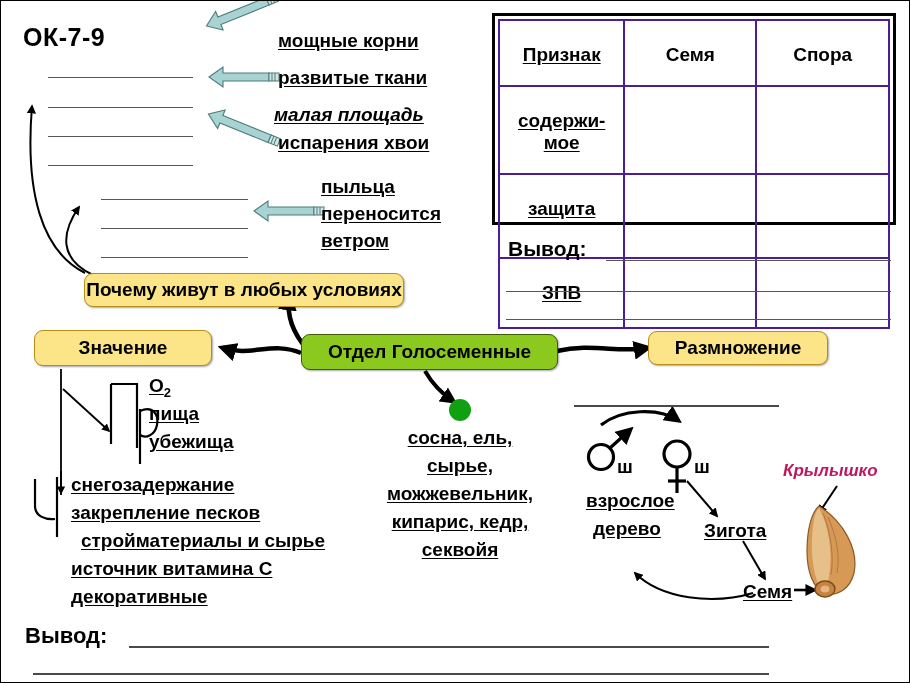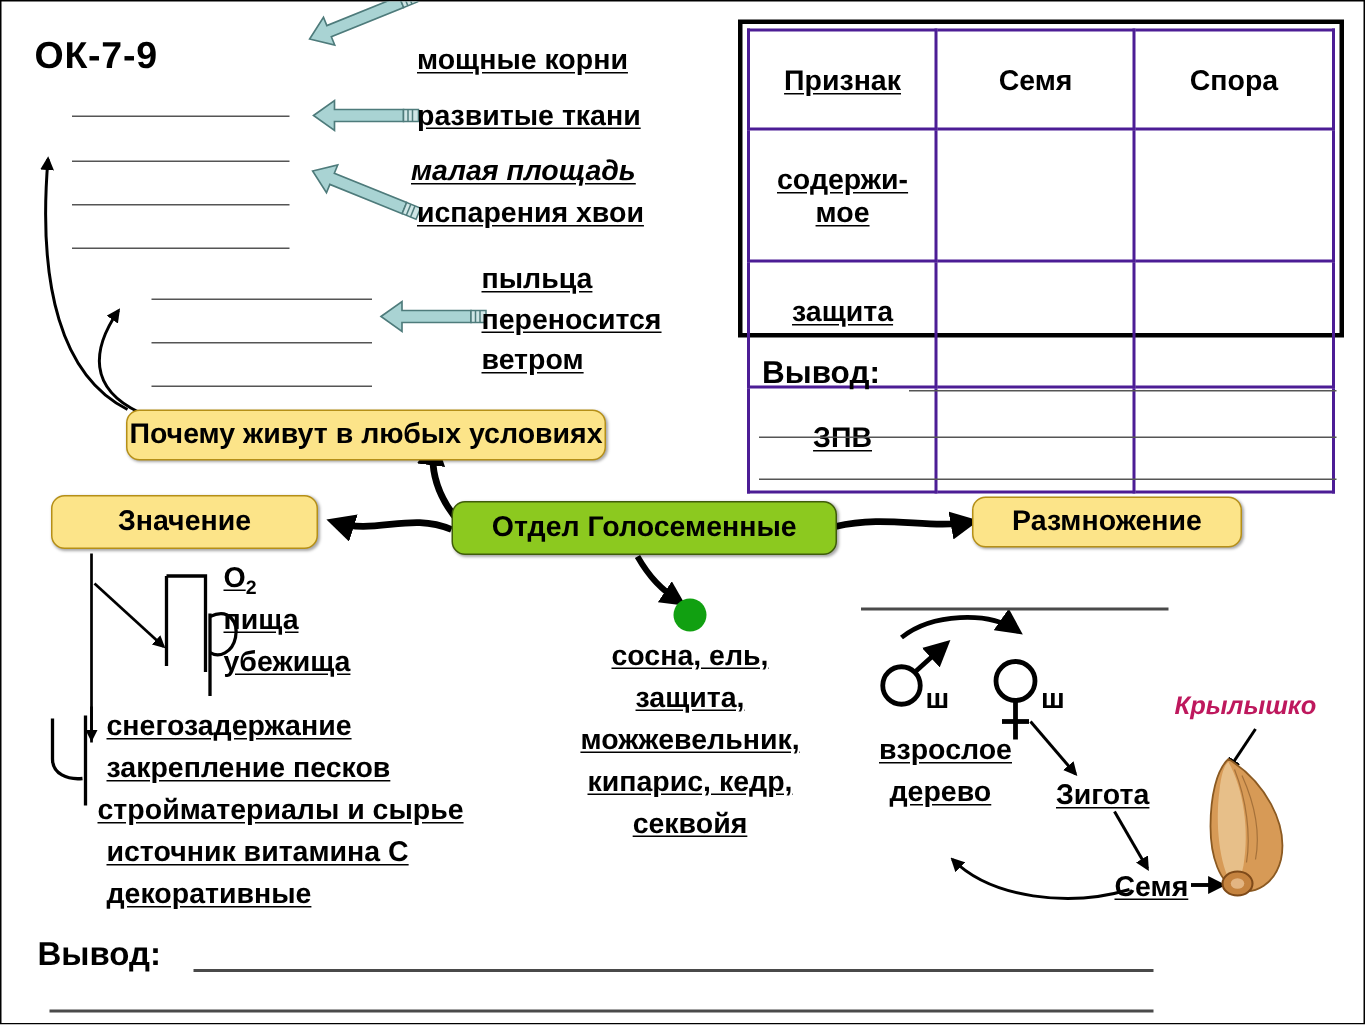--- a/index.html
+++ b/index.html
@@ -231,28 +231,28 @@
   <div class="box ybox" style="left:647px;top:330px;width:180px;height:34px;">
     <span>Размножение</span>
   </div>
 
   <div class="abs u" style="left:148px;top:372px;"><span>O</span><sub style="font-size:13px;">2</sub></div>
   <div class="abs u" style="left:148px;top:400px;">пища</div>
   <div class="abs u" style="left:148px;top:428px;">убежища</div>
 
   <div class="abs u" style="left:70px;top:471px;">снегозадержание</div>
   <div class="abs u" style="left:70px;top:499px;">закрепление песков</div>
-  <div class="abs u" style="left:64px;top:527px;">стройматериалы и сырье</div>
+  <div class="abs u" style="left:80px;top:527px;">стройматериалы и сырье</div>
   <div class="abs u" style="left:70px;top:555px;">источник витамина С</div>
   <div class="abs u" style="left:70px;top:583px;">декоративные</div>
 
   <div class="abs u" style="left:459px;top:424px;transform:translateX(-50%);
        text-align:center;">сосна, ель,</div>
   <div class="abs u" style="left:459px;top:452px;transform:translateX(-50%);
-       text-align:center;">защита,</div>
+       text-align:center;">сырье,</div>
   <div class="abs u" style="left:459px;top:480px;transform:translateX(-50%);
        text-align:center;">можжевельник,</div>
   <div class="abs u" style="left:459px;top:508px;transform:translateX(-50%);
        text-align:center;">кипарис, кедр,</div>
   <div class="abs u" style="left:459px;top:536px;transform:translateX(-50%);
        text-align:center;">секвойя</div>
 
   <div class="blankdark" style="left:573px;top:404px;width:205px;"></div>
   <div class="abs plain" style="left:616px;top:455px;">ш</div>
   <div class="abs plain" style="left:693px;top:455px;">ш</div>

